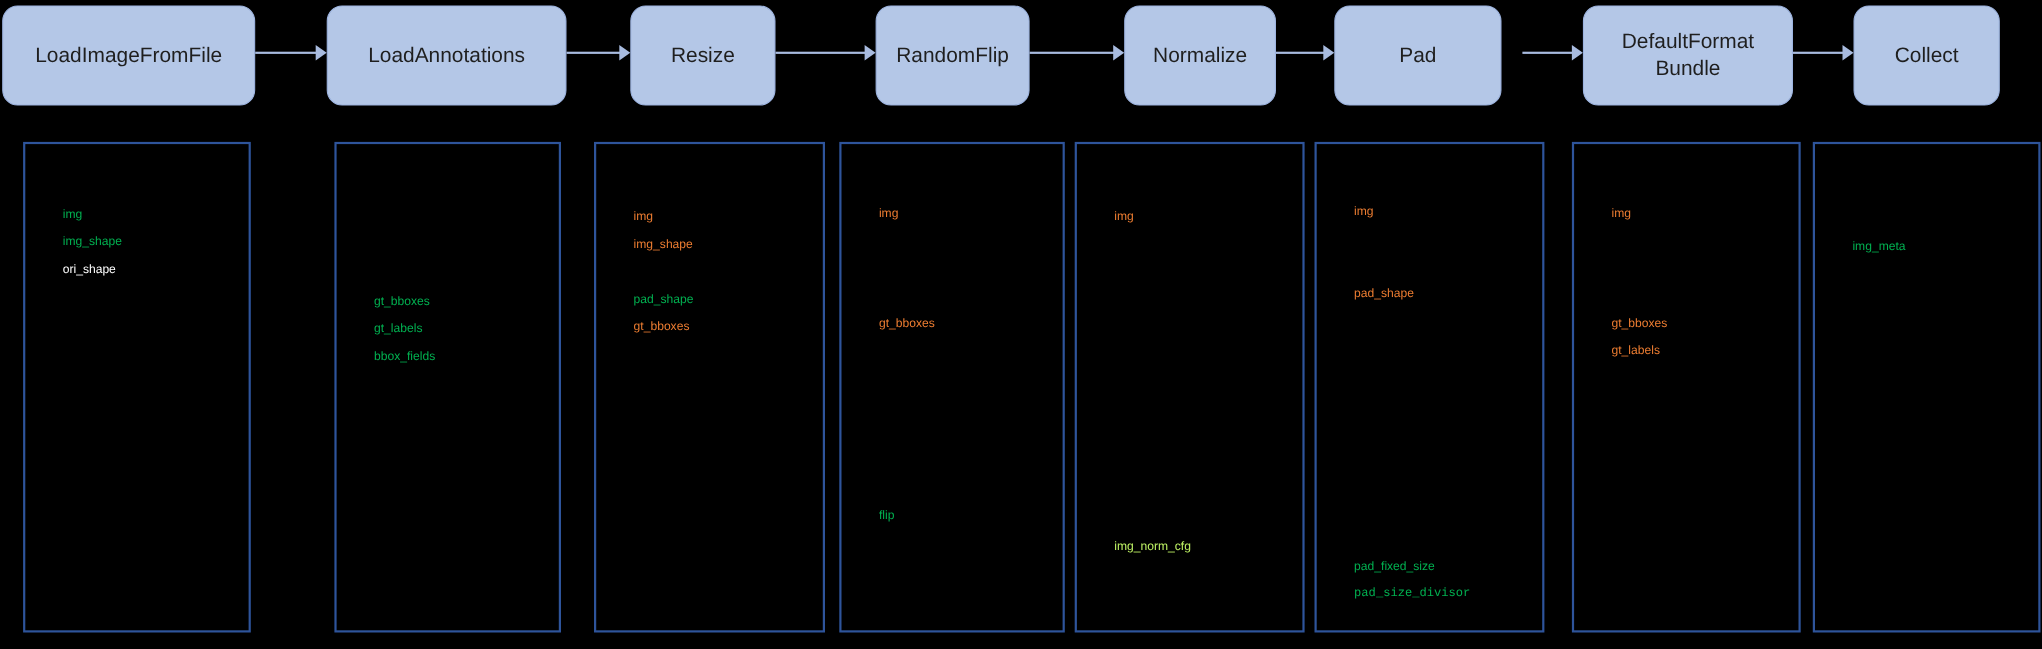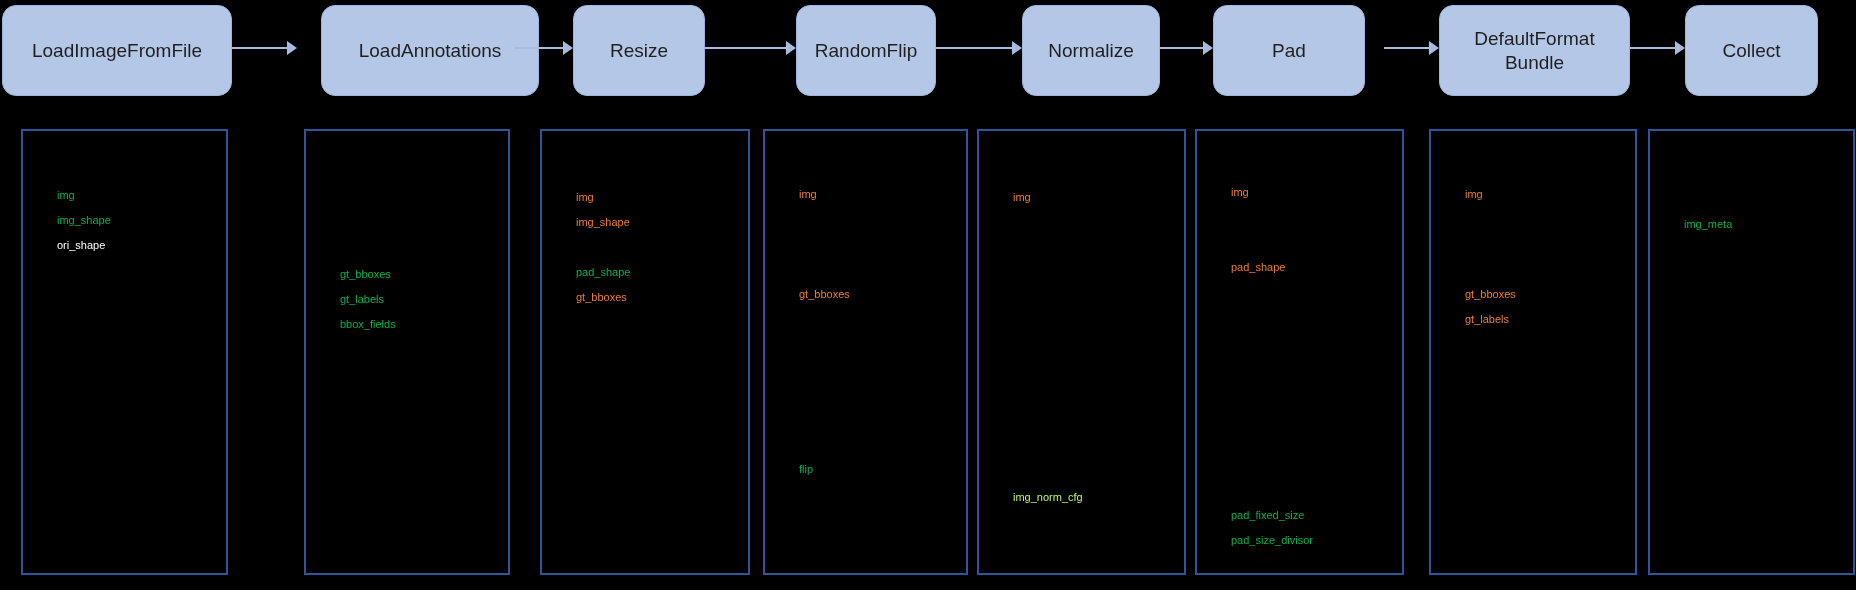--- a/index.html
+++ b/index.html
@@ -31,21 +31,21 @@
   }
   .block{position:absolute;left:34px;right:4px;}
   .key{font-size:11px;line-height:25px;white-space:nowrap;}
 </style>
 </head>
 <body>
 
 <div class="node" style="left:2px;width:230px;">
   <span>LoadImageFromFile</span>
 </div>
-<div class="node" style="left:297px;width:218px;margin-left:24px;">
+<div class="node" style="left:297px;width:218px;">
   <span>LoadAnnotations</span>
 </div>
 <div class="node" style="left:573px;width:132px;">
   <span>Resize</span>
 </div>
 <div class="node" style="left:796px;width:140px;">
   <span>RandomFlip</span>
 </div>
 <div class="node" style="left:1022px;width:138px;">
   <span>Normalize</span>
@@ -139,21 +139,21 @@
 
 <div class="kbox" style="left:1195px;width:209px;">
   <div class="block" style="top:49px;">
     <div class="key" style="color: rgb(237, 125, 49);">img</div>
   </div>
   <div class="block" style="top:124px;">
     <div class="key" style="color: rgb(237, 125, 49);">pad_shape</div>
   </div>
   <div class="block" style="top:372px;">
     <div class="key" style="color: rgb(0, 176, 80);">pad_fixed_size</div>
-    <div class="key" style="color: rgb(0, 176, 80);">pad_size_divisor</div>
+    <div class="key" style="color: rgb(0, 176, 80); font-family: Liberation Mono, monospace;">pad_size_divisor</div>
   </div>
 </div>
 
 <div class="kbox" style="left:1429px;width:208px;">
   <div class="block" style="top:51px;">
     <div class="key" style="color: rgb(237, 125, 49);">img</div>
   </div>
   <div class="block" style="top:151px;">
     <div class="key" style="color: rgb(237, 125, 49);">gt_bboxes</div>
     <div class="key" style="color: rgb(237, 125, 49);">gt_labels</div>

